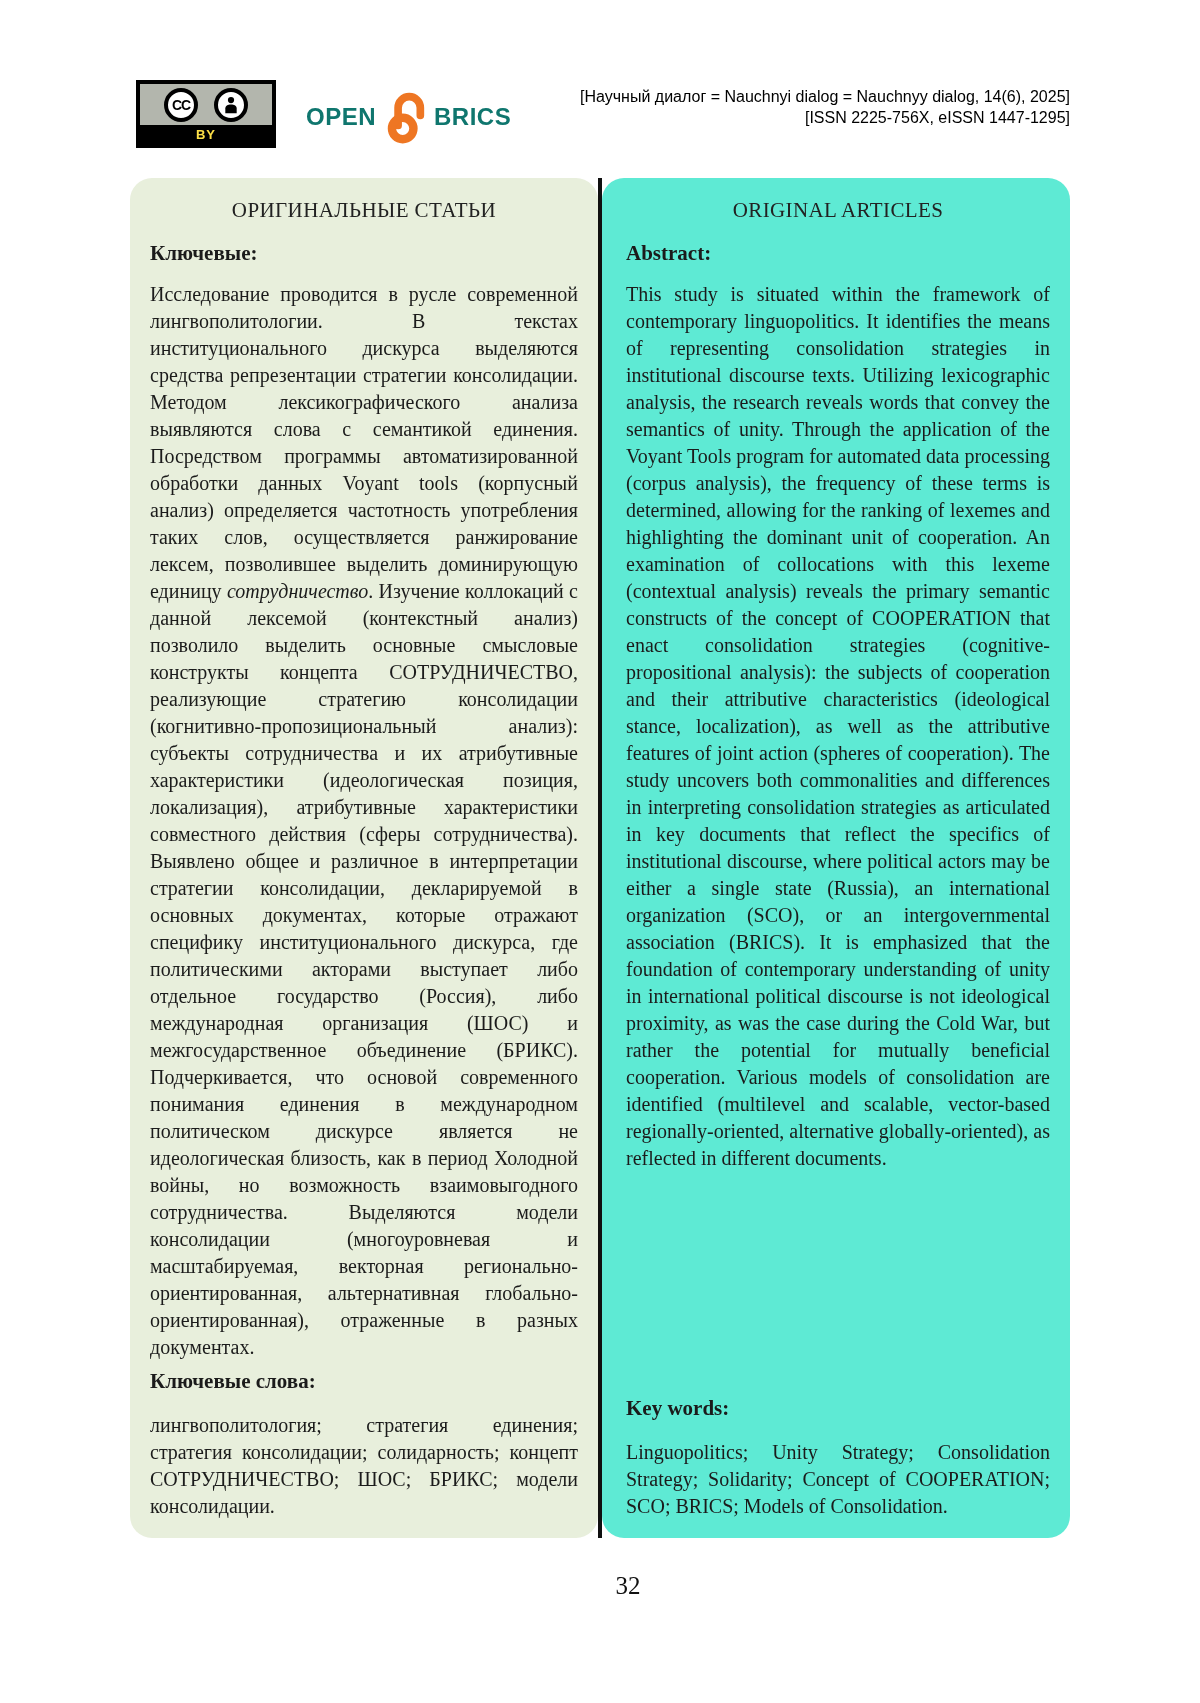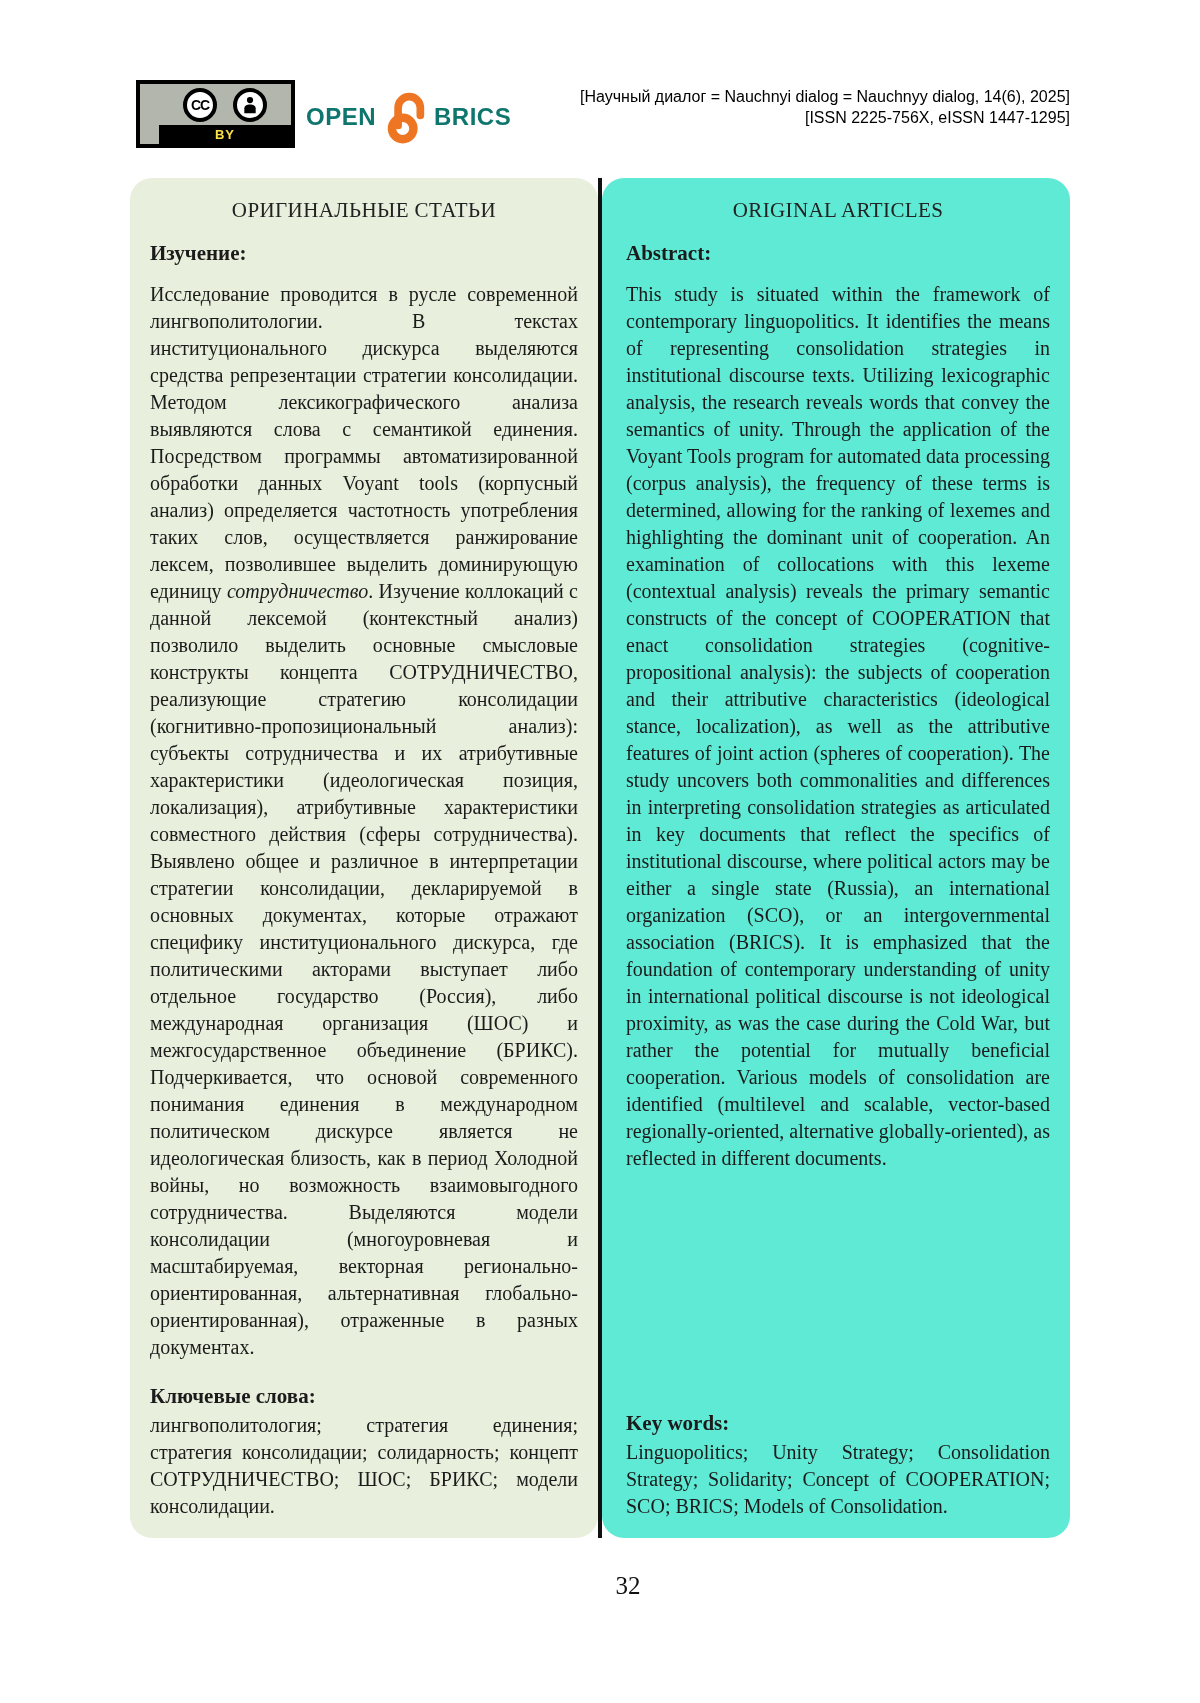--- a/index.html
+++ b/index.html
@@ -12,21 +12,20 @@
     overflow:hidden;
   }
 
   
   .cc-badge {
     position:absolute; left:136px; top:80px;
     width:132px; height:60px;
     background:#b3b6ad;
     border:4px solid #000;
     box-sizing:content-box;
-    padding-left:19px;
   }
   .cc-circles {
     height:41px; display:flex; align-items:center; justify-content:center; gap:16px;
   }
   .cc-circle {
     width:34px; height:34px; border-radius:50%;
     background:#fff; border:4px solid #000; box-sizing:border-box;
     display:flex; align-items:center; justify-content:center;
     font-family:"Liberation Sans", sans-serif;
     font-weight:bold; font-size:14px; letter-spacing:-1px; color:#000;
@@ -81,21 +80,21 @@
   .abs-text {
     margin-top:15px;
     text-align:justify;
     font-size:20px; line-height:27px;
   }
   .abs-text .it { font-style:italic; }
   .kw-block { margin-top:auto; }
   .kw-label { font-weight:bold; font-size:21px; }
   .kw-text {
     text-align:justify;
-    font-size:20px; line-height:27px; margin-top:3px;
+    font-size:20px; line-height:27px; margin-top:18px;
   }
 
   
   .page-number {
     position:absolute; left:0; top:1572px; width:1200px;
     text-align:center; font-size:25px; color:#111;padding-left:28px;
   }
 </style>
 </head>
 <body>
@@ -128,21 +127,21 @@
 
   <div class="citation">
     <div>[Научный диалог = Nauchnyi dialog = Nauchnyy dialog, 14(6), 2025]</div>
     <div>[ISSN 2225-756X, eISSN 1447-1295]</div>
   </div>
 
   <div class="columns">
 
     <div class="col col-ru">
       <div class="section-title">ОРИГИНАЛЬНЫЕ СТАТЬИ</div>
-      <div class="abs-label">Изучение:</div>
+      <div class="abs-label">Ключевые:</div>
       <div class="abs-text"><span>Исследование проводится в русле современной лингвополитологии. В текстах институционального дискурса выделяются средства репрезентации стратегии консолидации. Методом лексикографического анализа выявляются слова с семантикой единения. Посредством программы автоматизированной обработки данных Voyant tools (корпусный анализ) определяется частотность употребления таких слов, осуществляется ранжирование лексем, позволившее выделить доминирующую единицу </span><span class="it">сотрудничество</span><span>. Изучение коллокаций с данной лексемой (контекстный анализ) позволило выделить основные смысловые конструкты концепта СОТРУДНИЧЕСТВО, реализующие стратегию консолидации (когнитивно-пропозициональный анализ): субъекты сотрудничества и их атрибутивные характеристики (идеологическая позиция, локализация), атрибутивные характеристики совместного действия (сферы сотрудничества). Выявлено общее и различное в интерпретации стратегии консолидации, декларируемой в основных документах, которые отражают специфику институционального дискурса, где политическими акторами выступает либо отдельное государство (Россия), либо международная организация (ШОС) и межгосударственное объединение (БРИКС). Подчеркивается, что основой современного понимания единения в международном политическом дискурсе является не идеологическая близость, как в период Холодной войны, но возможность взаимовыгодного сотрудничества. Выделяются модели консолидации (многоуровневая и масштабируемая, векторная регионально-ориентированная, альтернативная глобально-ориентированная), отраженные в разных документах.</span></div>
       <div class="kw-block">
         <div class="kw-label">Ключевые слова:</div>
         <div class="kw-text">лингвополитология; стратегия единения; стратегия консолидации; солидарность; концепт СОТРУДНИЧЕСТВО; ШОС; БРИКС; модели консолидации.</div>
       </div>
     </div>
 
     <div class="divider"></div>
 
     <div class="col col-en">

